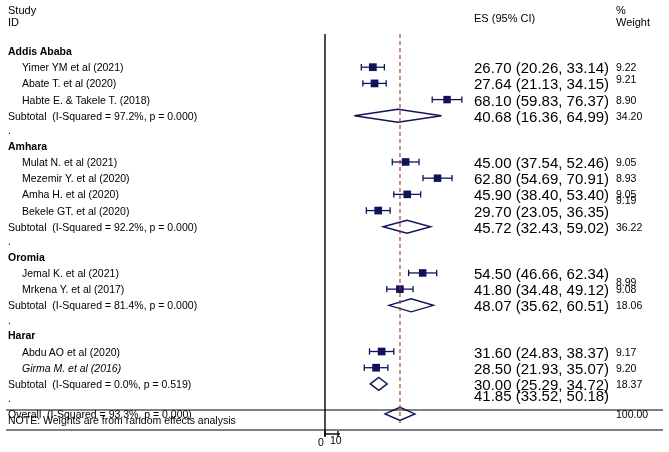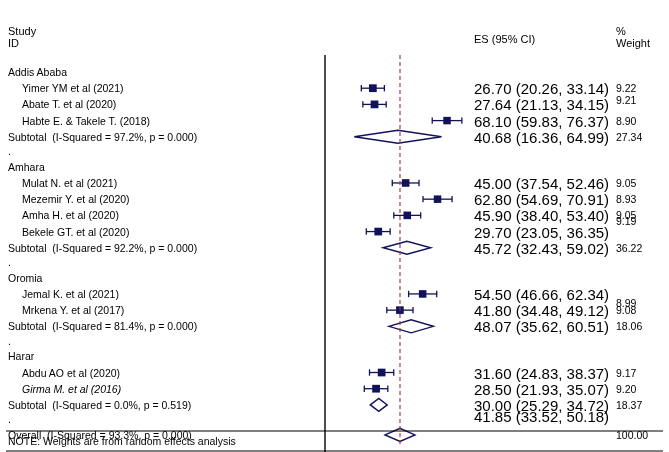--- a/index.html
+++ b/index.html
@@ -11,21 +11,20 @@
     width: 669px;
     height: 452px;
     font-family: "Liberation Sans", sans-serif;
     color: #000000;
     overflow: hidden;
   }
   #root {
     position: relative;
     width: 669px;
     height: 348px;
-    margin-top: 21px;
   }
   .hdr {
     position: absolute;
     font-size: 11px;
     line-height: 12px;
     white-space: pre;
   }
   #hdr-study { left: 8px; top: 4px; }
   #hdr-es { left: 474px; top: 12px; }
   #hdr-pct { left: 616px; top: 4px; }
@@ -40,21 +39,21 @@
   }
 
   .rowlabel {
     position: absolute;
     font-size: 10.5px;
     line-height: 11px;
     white-space: pre;
     left: 8px;
   }
   .rowlabel.indent { left: 22px; }
-  .rowlabel.bold { font-weight: normal; }
+  .rowlabel.bold { font-weight: bold; }
   .est {
     position: absolute;
     font-size: 15px;
     line-height: 11px;
     white-space: pre;
     left: 474px;
     text-align: center;
   }
   .wt {
     position: absolute;
@@ -155,21 +154,21 @@
       <div class="est" style="top: 62.2px;">26.70 (20.26, 33.14)</div>
       <div class="wt" style="top: 62.2px;">9.22</div>
       <div class="rowlabel indent" style="top: 78.4px;">Abate T. et al (2020)</div>
       <div class="est" style="top: 78.4px;">27.64 (21.13, 34.15)</div>
       <div class="wt" style="top: 74px;">9.21</div>
       <div class="rowlabel indent" style="top: 94.6px;">Habte E. &amp; Takele T. (2018)</div>
       <div class="est" style="top: 94.6px;">68.10 (59.83, 76.37)</div>
       <div class="wt" style="top: 94.6px;">8.90</div>
       <div class="rowlabel" style="top: 110.8px;">Subtotal  (I-Squared = 97.2%, p = 0.000)</div>
       <div class="est" style="top: 110.8px;">40.68 (16.36, 64.99)</div>
-      <div class="wt" style="top: 110.8px;">27.34</div>
+      <div class="wt" style="top: 110.8px;">34.20</div>
       <div class="rowlabel" style="top: 125px;">.</div>
       <div class="rowlabel bold" style="top: 140.77px;">Amhara</div>
       <div class="rowlabel indent" style="top: 156.97px;">Mulat N. et al (2021)</div>
       <div class="est" style="top: 156.97px;">45.00 (37.54, 52.46)</div>
       <div class="wt" style="top: 156.97px;">9.05</div>
       <div class="rowlabel indent" style="top: 173.17px;">Mezemir Y. et al (2020)</div>
       <div class="est" style="top: 173.17px;">62.80 (54.69, 70.91)</div>
       <div class="wt" style="top: 173.17px;">8.93</div>
       <div class="rowlabel indent" style="top: 189.37px;">Amha H. et al (2020)</div>
       <div class="est" style="top: 189.37px;">45.90 (38.40, 53.40)</div>

